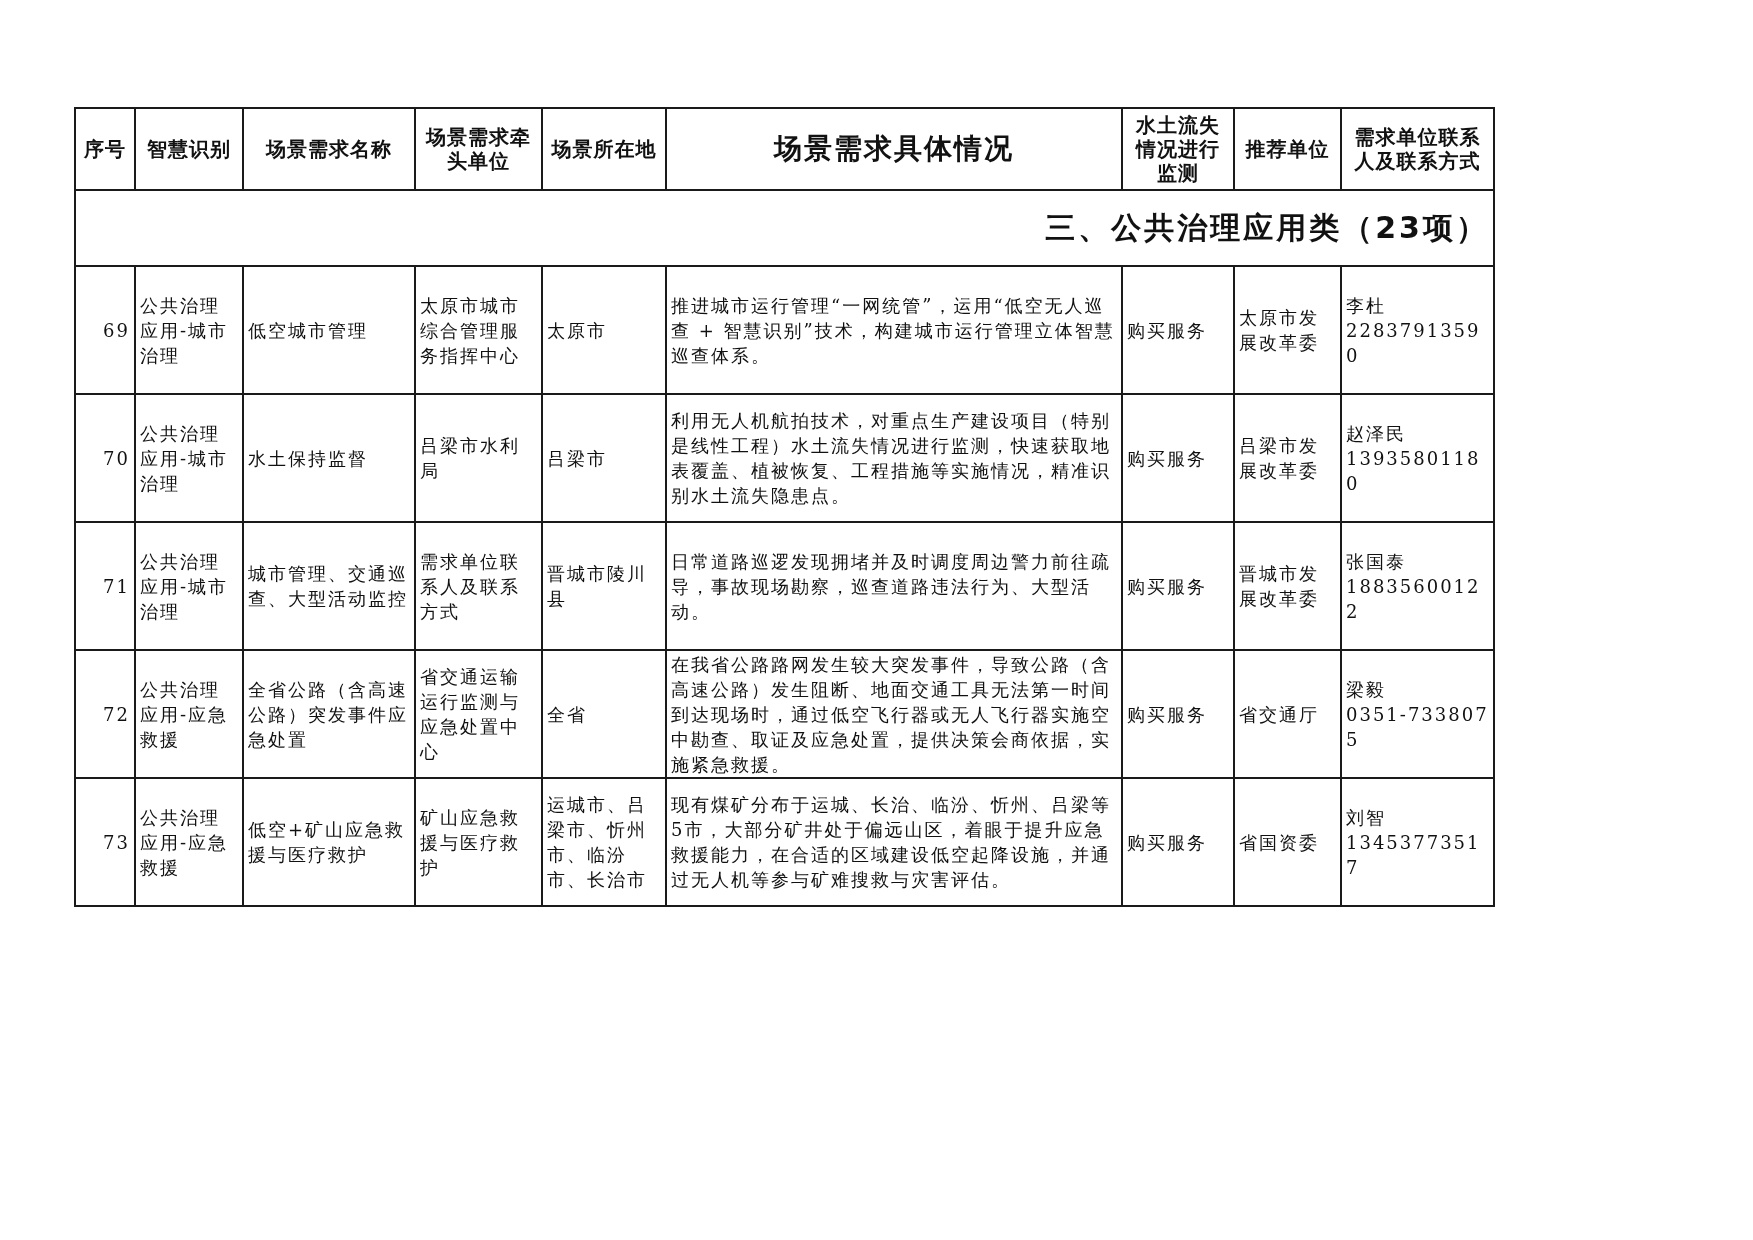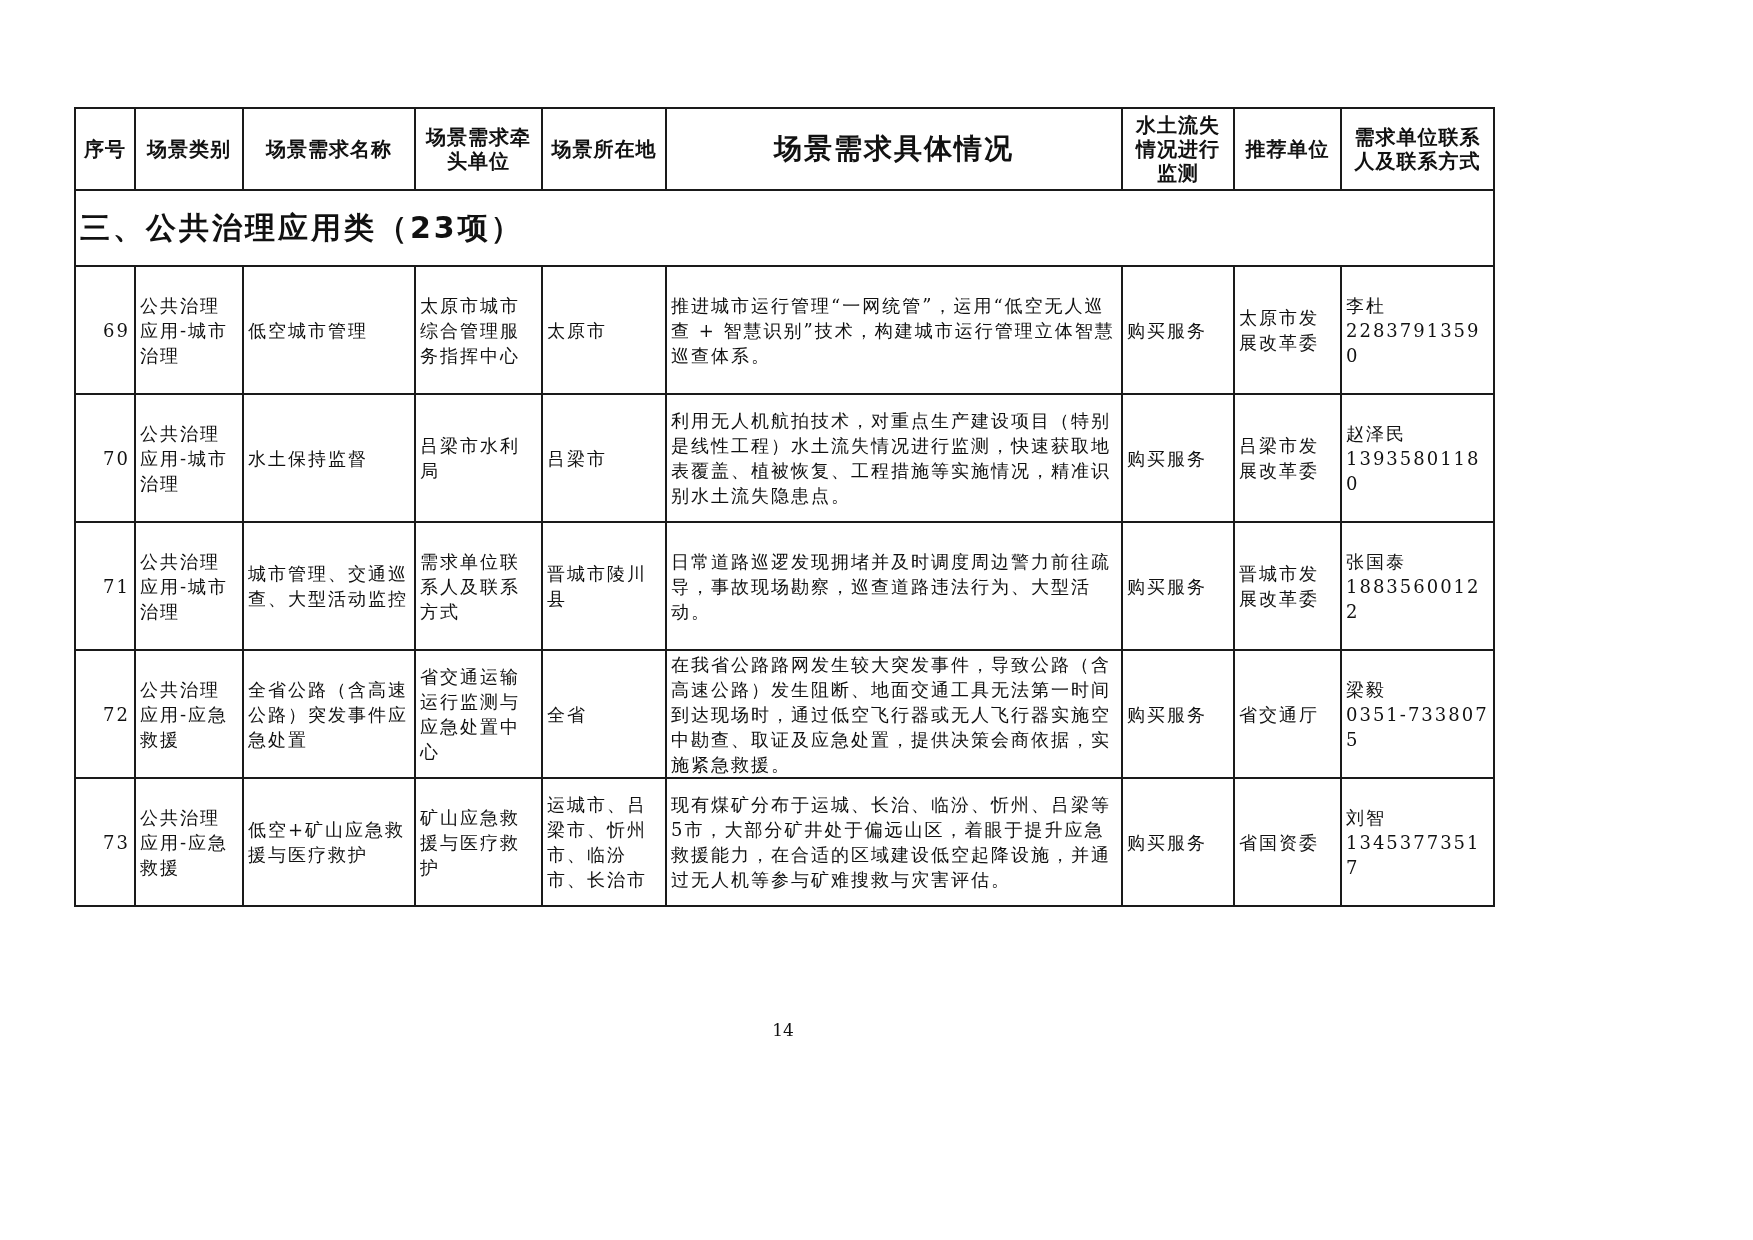--- a/index.html
+++ b/index.html
@@ -6,21 +6,21 @@
   body { width: 1753px; height: 1240px; position: relative; overflow: hidden;
          font-family: "DejaVu Serif", "Liberation Serif", serif; color: #111; }
   .page { position: absolute; left: 0; top: 0; width: 1753px; height: 1240px; background: #fff; }
   table.grid { position: absolute; left: 74px; top: 107px; width: 1419px;
                border-collapse: collapse; table-layout: fixed; }
   table.grid td, table.grid th { border: 2px solid #1a1a1a; padding: 0 4px; vertical-align: middle;
                overflow: hidden; word-break: break-all; }
   table.grid th { height: 80px; font-weight: bold; font-size: 20px; text-align: center; line-height: 24px;
                font-family: "DejaVu Sans", "Liberation Sans", sans-serif; letter-spacing: 1px; }
   table.grid th.big { font-size: 28px; letter-spacing: 2px; }
-  tr.section td { height: 74px; text-align: left; font-size: 30px; font-weight: bold;
+  tr.section td { height: 74px; text-align: right; font-size: 30px; font-weight: bold;
                font-family: "DejaVu Sans", "Liberation Sans", sans-serif; letter-spacing: 3px; }
   tr.row td { height: 126px; font-size: 18px; line-height: 25px; letter-spacing: 2px; }
   td.c { text-align: right; }
   td.l { text-align: left; }
   td.num { font-size: 17px; letter-spacing: 0; }
   td.contact { text-align: left; letter-spacing: 1px; }
   .page-number { position: absolute; left: 0; width: 1566px; top: 1020px; text-align: center;
                font-size: 17px; font-family: "DejaVu Serif", "Liberation Serif", serif; }
 </style>
 </head>
@@ -35,21 +35,21 @@
       <col style="width:127px">
       <col style="width:124px">
       <col style="width:456px">
       <col style="width:112px">
       <col style="width:107px">
       <col style="width:153px">
     </colgroup>
     <thead>
       <tr>
         <th>序号</th>
-        <th>场景类别</th>
+        <th>智慧识别</th>
         <th>场景需求名称</th>
         <th>场景需求牵头单位</th>
         <th>场景所在地</th>
         <th class="big">场景需求具体情况</th>
         <th>水土流失情况进行监测</th>
         <th>推荐单位</th>
         <th>需求单位联系人及联系方式</th>
       </tr>
     </thead>
     <tbody>
@@ -127,14 +127,13 @@
         <td class="l">购买服务</td>
         <td class="l">省国资委</td>
         <td class="contact">
           <div>刘智</div>
           <div>13453773517</div>
         </td>
       </tr>
     </tbody>
   </table>
 
-  <div class="page-number">14</div>
 </div>
 
 </body></html>

